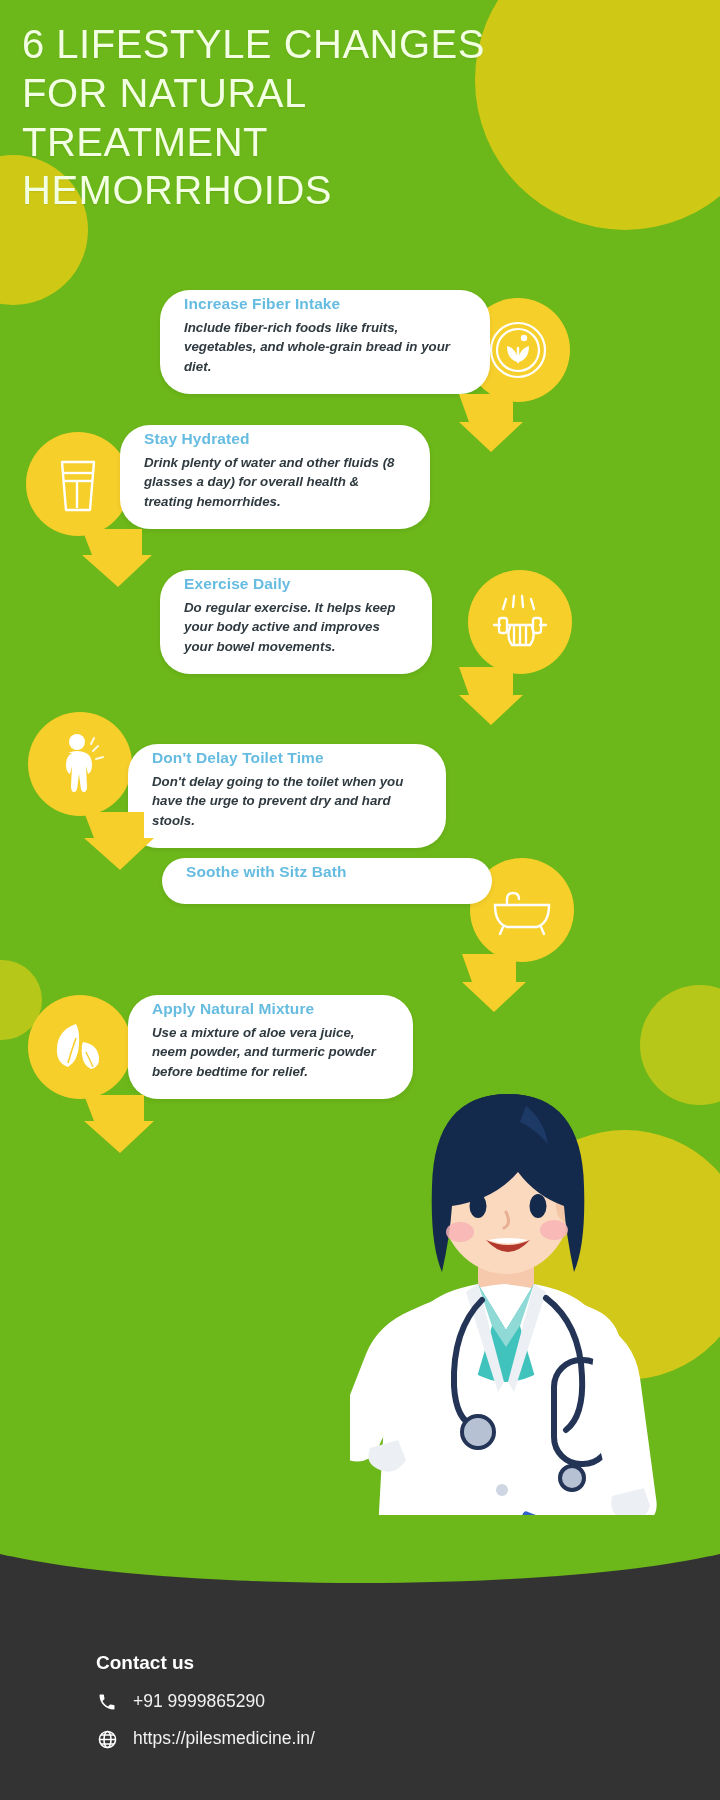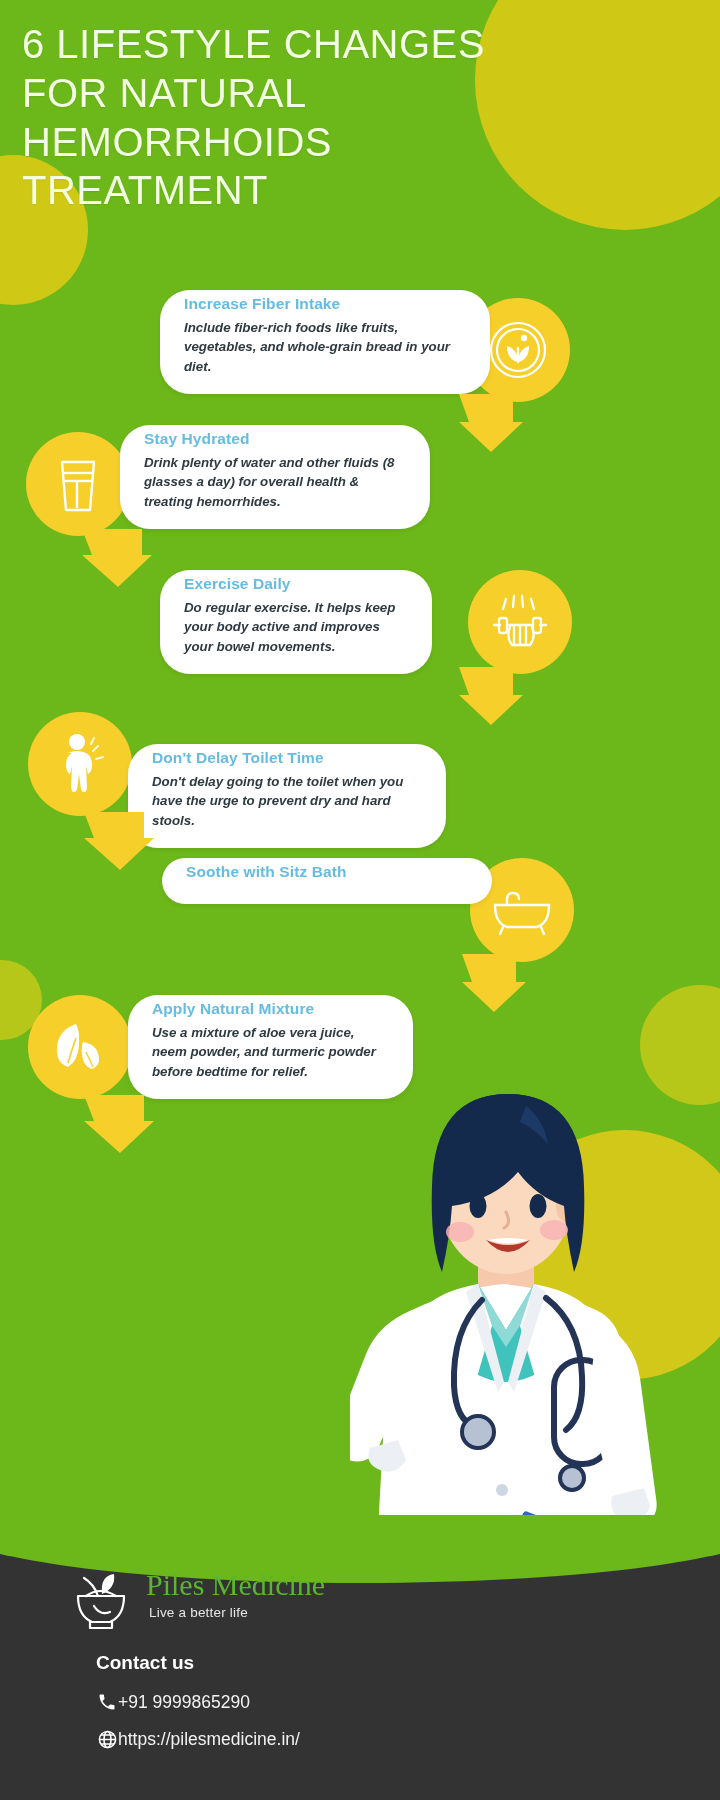--- a/index.html
+++ b/index.html
@@ -99,43 +99,43 @@
   }
   .brand-text .brand-tag {
     color:#e7e7e7; font-size:13.5px; margin-top:5px; margin-left:3px; letter-spacing:.2px;
   }
   .contact-title {
     position:absolute; left:96px; top:137px;
     color:#ffffff; font-size:19px; font-weight:bold;
   }
   .contact-line {
     position:absolute; left:96px;
-    display:flex; align-items:center; 
+    display:flex; align-items:flex-start; gap:15px;
     color:#f2f2f2; font-size:17.5px;
   }
   .c-phone { top:176px; }
   .c-web   { top:213px; }
   .contact-line .ci { width:22px; height:22px; display:flex; align-items:center; justify-content:center; }
 </style>
 </head>
 <body>
 
 <div id="poster">
 
   <div class="blob blob-tr"></div>
   <div class="blob blob-tl"></div>
   <div class="blob blob-ml"></div>
   <div class="blob blob-mr"></div>
   <div class="blob blob-doc"></div>
 
   <div class="title">
     <div>6 LIFESTYLE CHANGES</div>
     <div>FOR NATURAL</div>
+    <div>TREATMENT</div>
     <div>HEMORRHOIDS</div>
-    <div>TREATMENT</div>
   </div>
 
   <div class="step">
     <div class="icon-circle" style="left:466px; top:298px;">
       <svg width="64" height="64" viewBox="0 0 64 64" fill="none" stroke="#ffffff" stroke-width="2.2">
         <circle cx="32" cy="32" r="27"></circle>
         <circle cx="32" cy="32" r="21"></circle>
         <path d="M32 44c0-8 4-14 11-16 0 9-4 15-11 16z" fill="#ffffff" stroke="none"></path>
         <path d="M32 44c0-8-4-14-11-16 0 9 4 15 11 16z" fill="#ffffff" stroke="none"></path>
         <path d="M32 44V30" stroke="#ffffff" stroke-width="2.4" stroke-linecap="round"></path>
@@ -318,36 +318,20 @@
 
       <path d="M248 262 q36 16 42 56 l16 120 q4 22 -16 26 q-20 4 -26 -18 l-26 -106 z" fill="#ffffff"></path>
       <path d="M262 436 q-4 20 14 24 q18 4 24 -14 l-6 -18 z" fill="#eceff3"></path>
     </svg>
   </div>
 
   <div id="footer">
     <div class="dark"></div>
     <div class="stripe"></div>
 
-    <div class="brand-row">
-      <span>
-        <svg width="58" height="62" viewBox="0 0 58 62" fill="none" stroke="#ffffff" stroke-width="2.2" stroke-linecap="round" stroke-linejoin="round">
-          <path d="M6 26 h46 q0 20 -14 26 H20 Q6 46 6 26 z"></path>
-          <path d="M18 52 v6 h22 v-6"></path>
-          <path d="M14 26 q14 -10 30 0"></path>
-          <path d="M12 8 q10 6 14 18"></path>
-          <path d="M30 24 q-2 -18 12 -20 q2 14 -12 20 z" fill="#ffffff" stroke="none"></path>
-          <path d="M22 36 q6 10 16 6"></path>
-        </svg>
-      </span>
-      <span class="brand-text">
-        <div class="brand-name">Piles Medicine</div>
-        <div class="brand-tag">Live a better life</div>
-      </span>
-    </div>
 
     <div class="contact-title">Contact us</div>
 
     <div class="contact-line c-phone">
       <span class="ci">
         <svg width="20" height="20" viewBox="0 0 24 24" fill="#ffffff">
           <path d="M6.6 10.8c1.4 2.8 3.8 5.2 6.6 6.6l2.2-2.2c.3-.3.7-.4 1-.2 1.2.4 2.4.6 3.6.6.6 0 1 .4 1 1V20c0 .6-.4 1-1 1C10.6 21 3 13.4 3 4c0-.6.4-1 1-1h3.4c.6 0 1 .4 1 1 0 1.3.2 2.5.6 3.6.1.3 0 .7-.2 1l-2.2 2.2z"></path>
         </svg>
       </span>
       <span>+91 9999865290</span>

